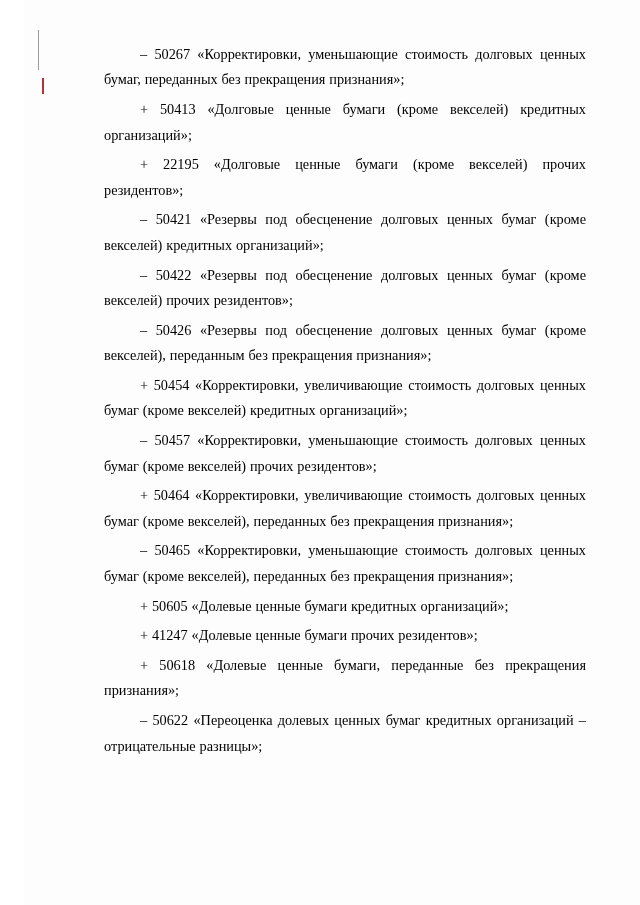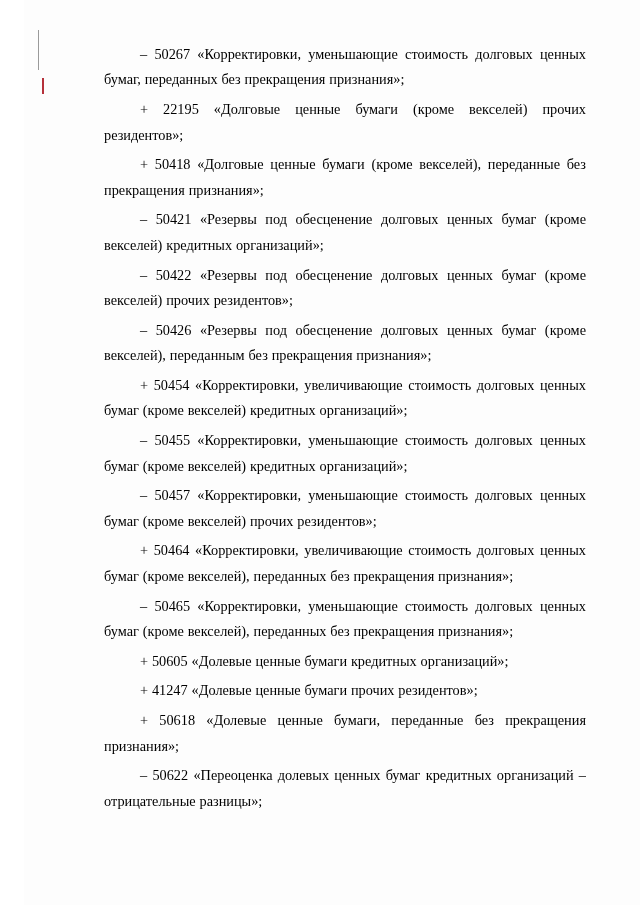--- a/index.html
+++ b/index.html
@@ -70,27 +70,26 @@
 </style>
 </head>
 <body>
 
 <div class="page">
   <div class="edge-mark"></div>
   <div class="edge-mark2"></div>
 
   <div class="content">
     <p class="para">– 50267 «Корректировки, уменьшающие стоимость долговых ценных бумаг, переданных без прекращения признания»;</p>
+    <p class="para">+ 50413 «Долговые ценные бумаги (кроме векселей) кредитных организаций»;</p>
     <p class="para">+ 22195 «Долговые ценные бумаги (кроме векселей) прочих резидентов»;</p>
-    <p class="para">+ 50418 «Долговые ценные бумаги (кроме векселей), переданные без прекращения признания»;</p>
     <p class="para">– 50421 «Резервы под обесценение долговых ценных бумаг (кроме векселей) кредитных организаций»;</p>
     <p class="para">– 50422 «Резервы под обесценение долговых ценных бумаг (кроме векселей) прочих резидентов»;</p>
     <p class="para">– 50426 «Резервы под обесценение долговых ценных бумаг (кроме векселей), переданным без прекращения признания»;</p>
     <p class="para">+ 50454 «Корректировки, увеличивающие стоимость долговых ценных бумаг (кроме векселей) кредитных организаций»;</p>
-    <p class="para">– 50455 «Корректировки, уменьшающие стоимость долговых ценных бумаг (кроме векселей) кредитных организаций»;</p>
     <p class="para">– 50457 «Корректировки, уменьшающие стоимость долговых ценных бумаг (кроме векселей) прочих резидентов»;</p>
     <p class="para">+ 50464 «Корректировки, увеличивающие стоимость долговых ценных бумаг (кроме векселей), переданных без прекращения признания»;</p>
     <p class="para">– 50465 «Корректировки, уменьшающие стоимость долговых ценных бумаг (кроме векселей), переданных без прекращения признания»;</p>
     <p class="para">+ 50605 «Долевые ценные бумаги кредитных организаций»;</p>
     <p class="para">+ 41247 «Долевые ценные бумаги прочих резидентов»;</p>
     <p class="para">+ 50618 «Долевые ценные бумаги, переданные без прекращения признания»;</p>
     <p class="para">– 50622 «Переоценка долевых ценных бумаг кредитных организаций – отрицательные разницы»;</p>
 
     <div class="pagenum">18</div>
   </div>

